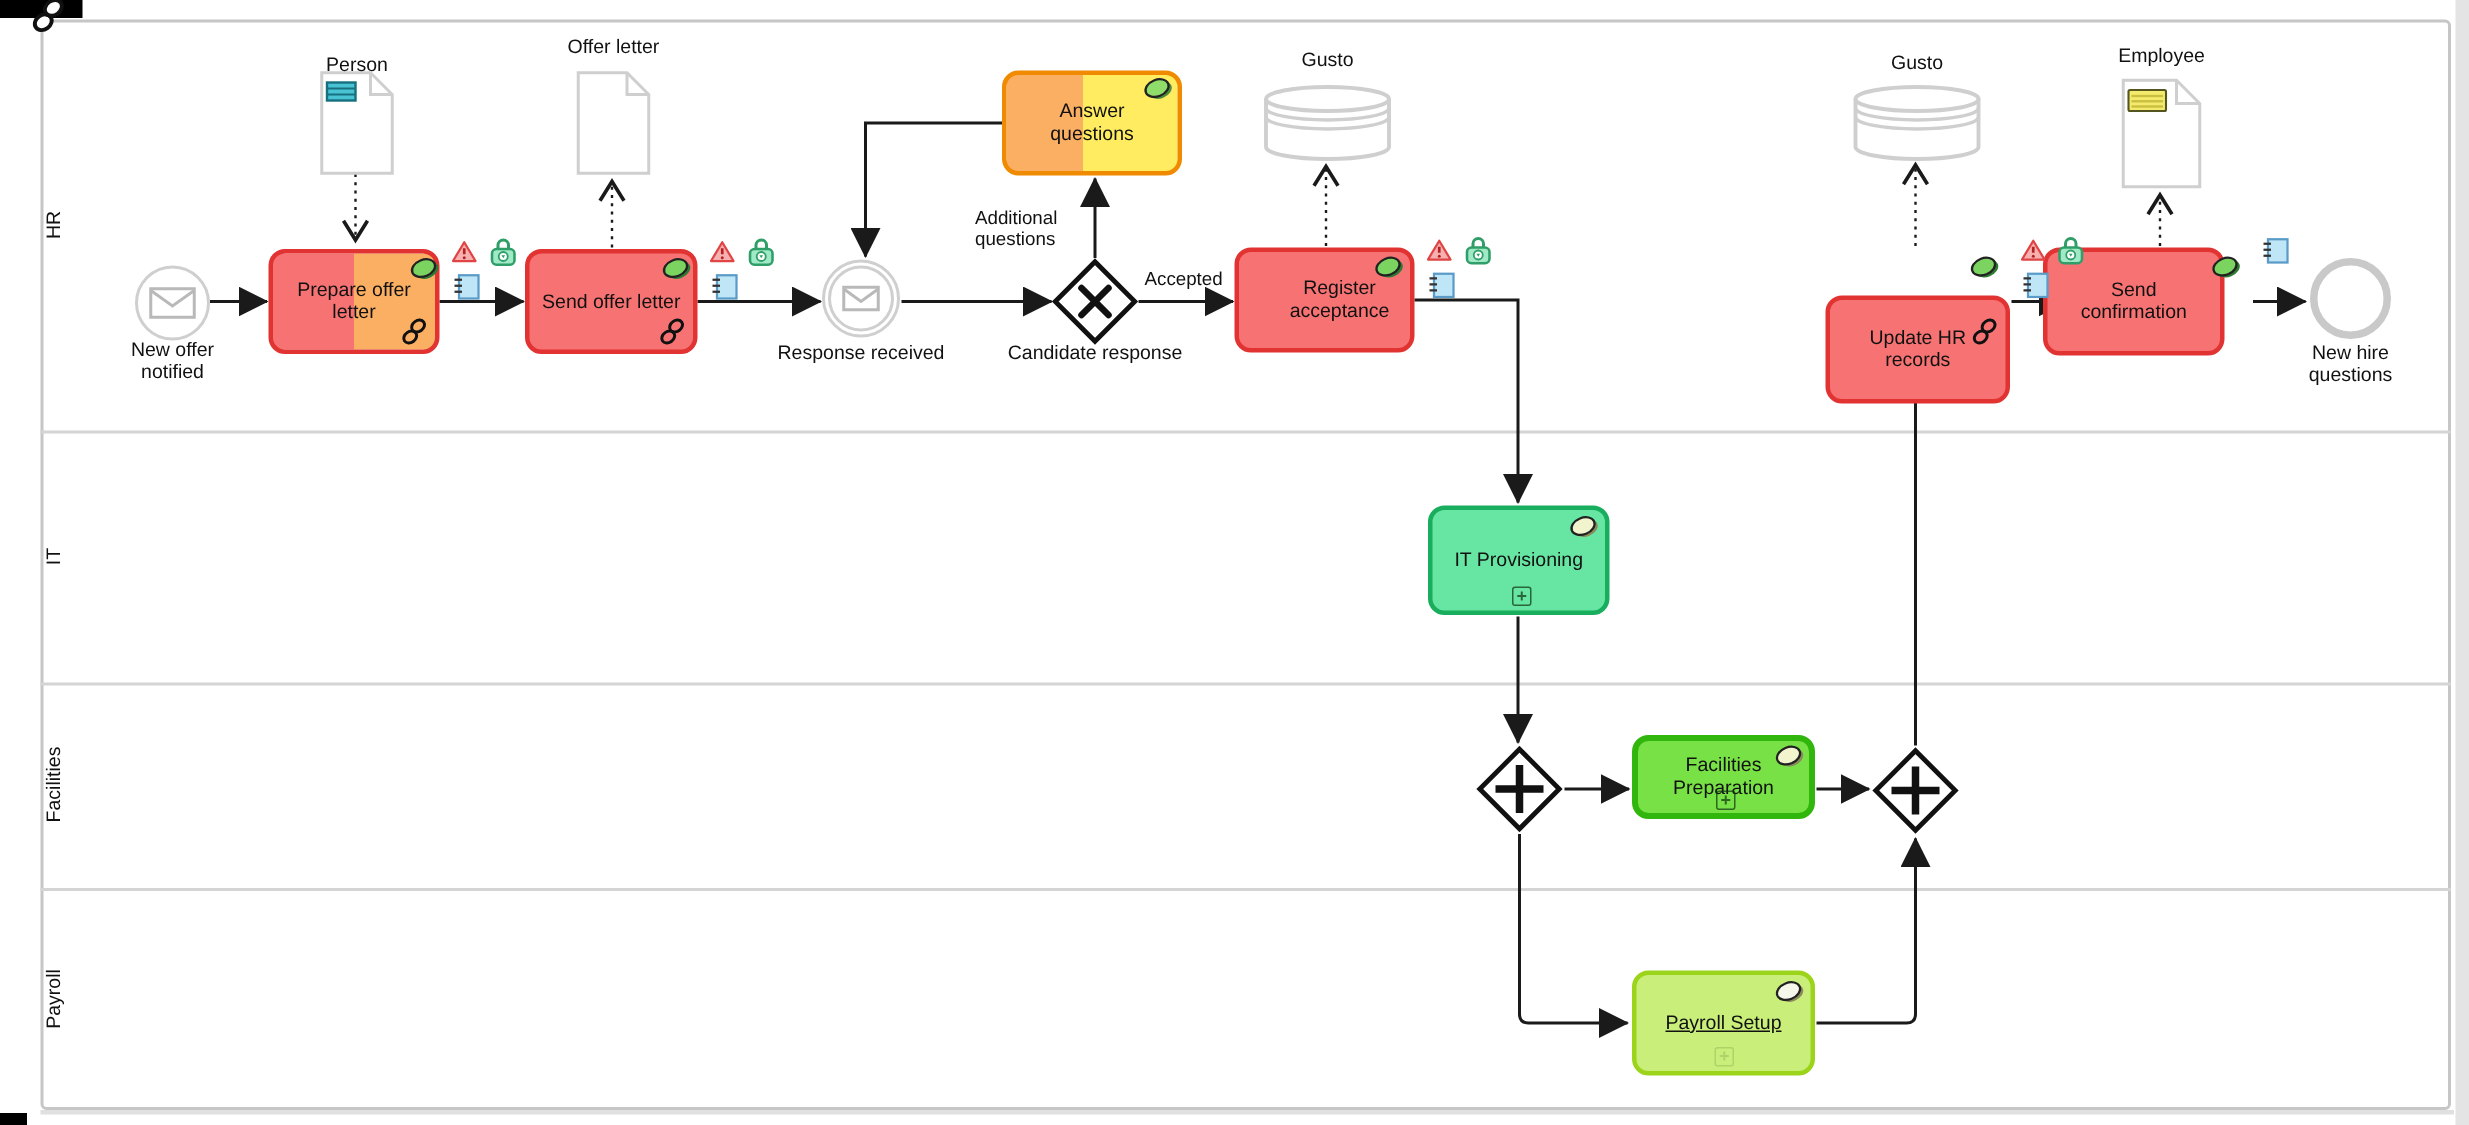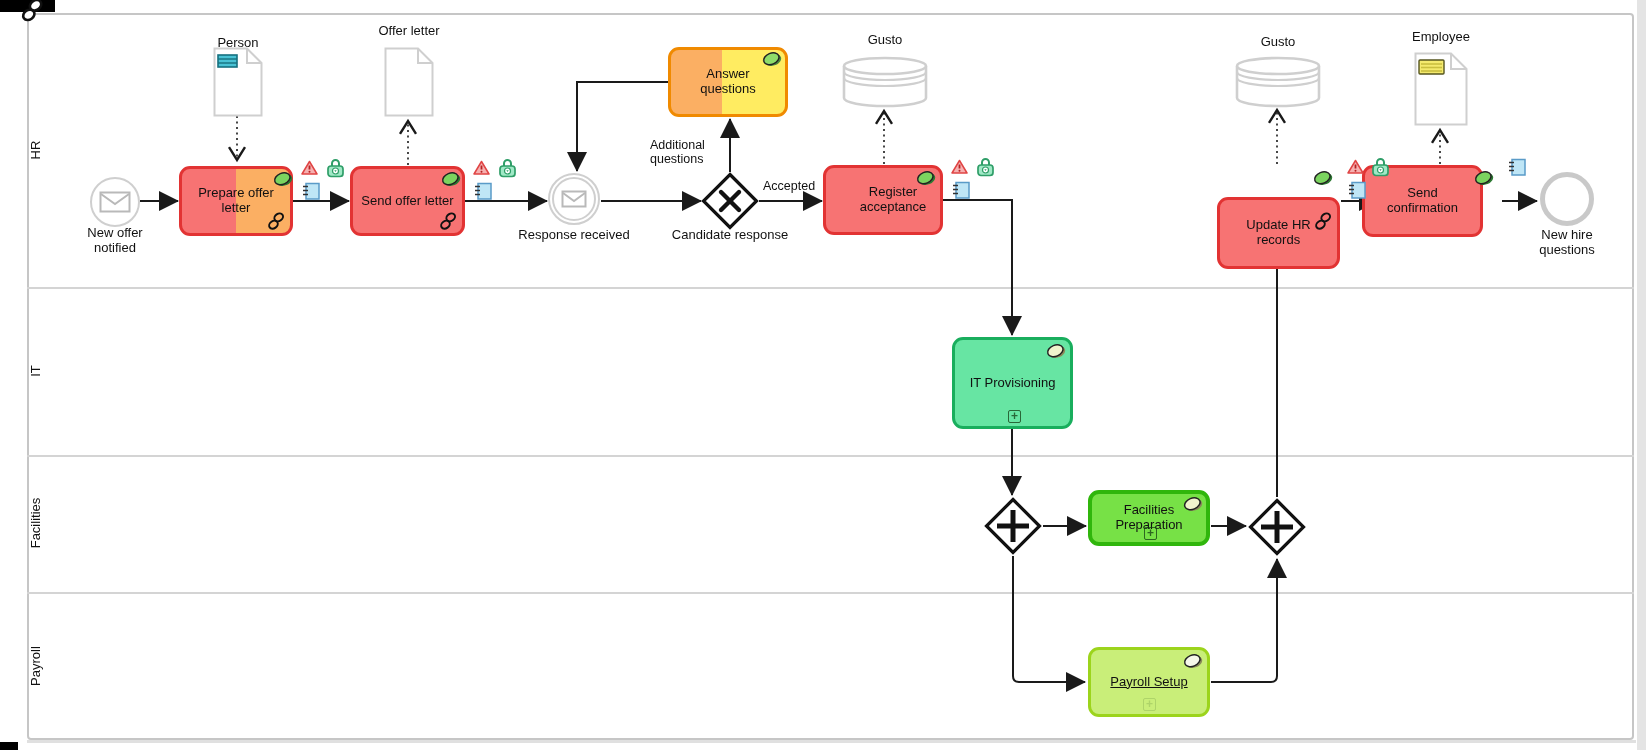--- a/index.html
+++ b/index.html
@@ -202,21 +202,21 @@
   <div class="lbl" style="left:844px;top:33px;width:82px;">Gusto</div>
 
   <svg class="abs" style="left:1235px;top:56px;" width="86" height="52">
     <path d="M2,10 L2,42 A41,8 0 0 0 84,42 L84,10" fill="#fff" stroke="#cfcfcf" stroke-width="2.6"></path>
     <ellipse cx="43" cy="10" rx="41" ry="8" fill="#fff" stroke="#cfcfcf" stroke-width="2.6"></ellipse>
     <path d="M2,16 A41,8 0 0 0 84,16" fill="none" stroke="#cfcfcf" stroke-width="2.2"></path>
     <path d="M2,22 A41,8 0 0 0 84,22" fill="none" stroke="#cfcfcf" stroke-width="2.2"></path>
   </svg>
   <div class="lbl" style="left:1237px;top:35px;width:82px;">Gusto</div>
 
-  <div class="task mint" style="left:952px;top:337px;width:121px;height:92px;">
+  <div class="task mint" style="left:952px;top:337px;width:121px;height:73px;">
     <span class="tlabel">IT Provisioning</span>
     <div class="sub-marker" style="left:53px;bottom:3px;">+</div>
   </div>
 
   <svg class="abs" style="left:984px;top:497px;" width="58" height="58">
     <path d="M29,2.5 L55.5,29 L29,55.5 L2.5,29 Z" fill="#fff" stroke="#111" stroke-width="3.2"></path>
     <g stroke="#111" stroke-width="5">
       <line x1="29" y1="13" x2="29" y2="45"></line>
         <line x1="13" y1="29" x2="45" y2="29"></line>
     </g>

